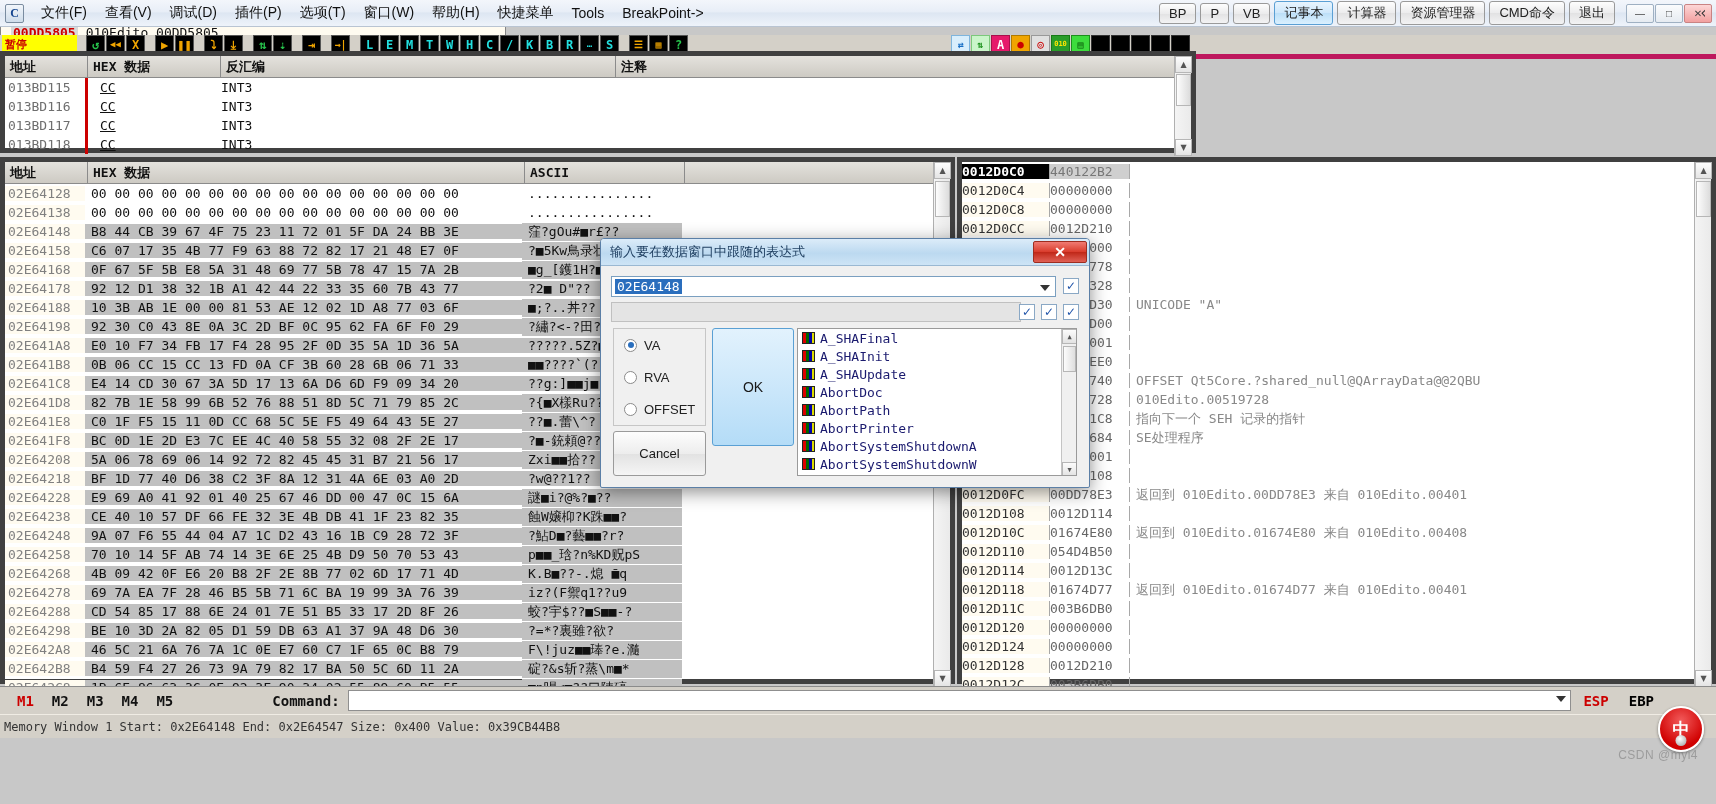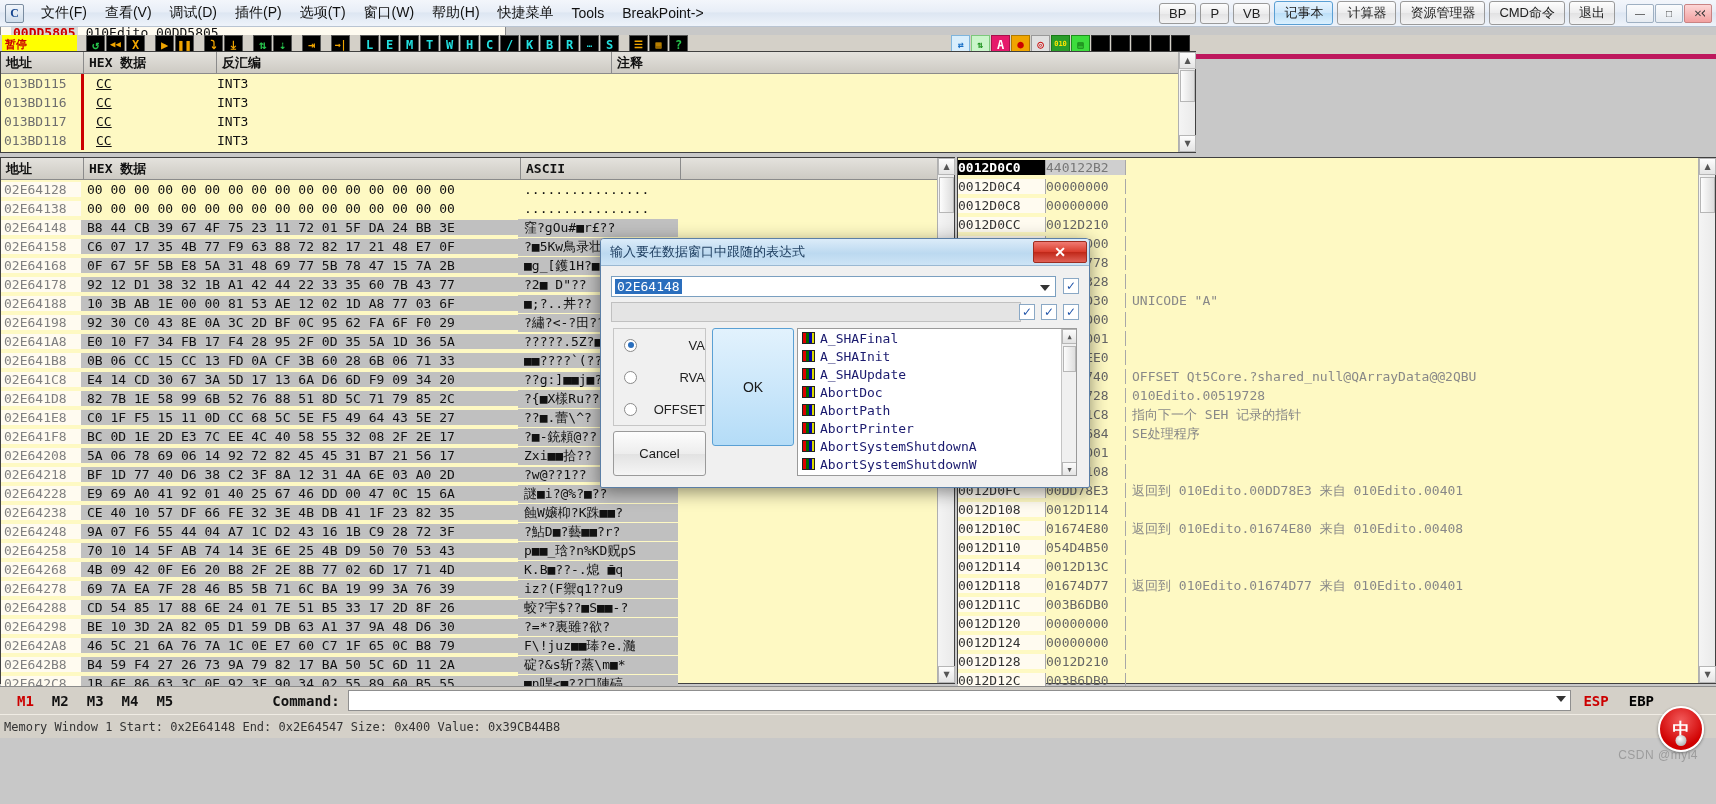--- a/index.html
+++ b/index.html
@@ -83,21 +83,21 @@
   .tbicon {
     width: 19px; height: 19px; margin-right: 1px;
     background: #000; border: 1px solid #555;
     display: flex; align-items: center; justify-content: center;
     font-family: "DejaVu Sans Mono", monospace;
     font-size: 12px; font-weight: bold; line-height: 1;
   }
   .tbicon.blank { background:#000; border:1px solid #333; }
 
   
-  .panel { position: absolute; background: #fef9c3; border: 1px solid #404040; }
+  .panel { position: absolute; background: #ffffff; border: 5px solid #404040; }
   .colhdr {
     background: linear-gradient(to bottom,#e4e2dd,#cdcac3);
     border-bottom: 1px solid #8b8b8b;
     height: 22px; display: flex; align-items: center;
     font-family: "DejaVu Sans Mono", monospace;
     font-size: 13px; color: #111; font-weight: bold;
   }
   .colhdr > div {
     height: 100%; display: flex; align-items: center;
     padding-left: 5px; border-right: 1px solid #8b8b8b;
@@ -284,21 +284,21 @@
   }
   .dlg-gray {
     position:absolute; left:10px; top:36px; width:410px; height:20px;
     background:#e4e4e4; border:1px solid #c0c0c0;
   }
   .radiobox {
     position:absolute; left:12px; top:62px; width:93px; height:98px;
     background:#f0f0f0; border:1px solid #c6c6c6;
   }
   .radio { display:flex; align-items:center; height:32px; padding-left:10px;
-    font-family:"Liberation Sans", sans-serif; font-size:13px; color:#222;justify-content:space-between; }
+    font-family:"Liberation Sans", sans-serif; font-size:13px; color:#222; }
   .radio .dot {
     width:13px;height:13px;border-radius:50%;
     background:#fff; border:1px solid #8a8a8a; margin-right:7px;
     display:flex;align-items:center;justify-content:center;
   }
   .radio.on .dot::after {
     content:""; width:6px;height:6px;border-radius:50%;
     background:#2a6ebd;
   }
   .okbtn {

